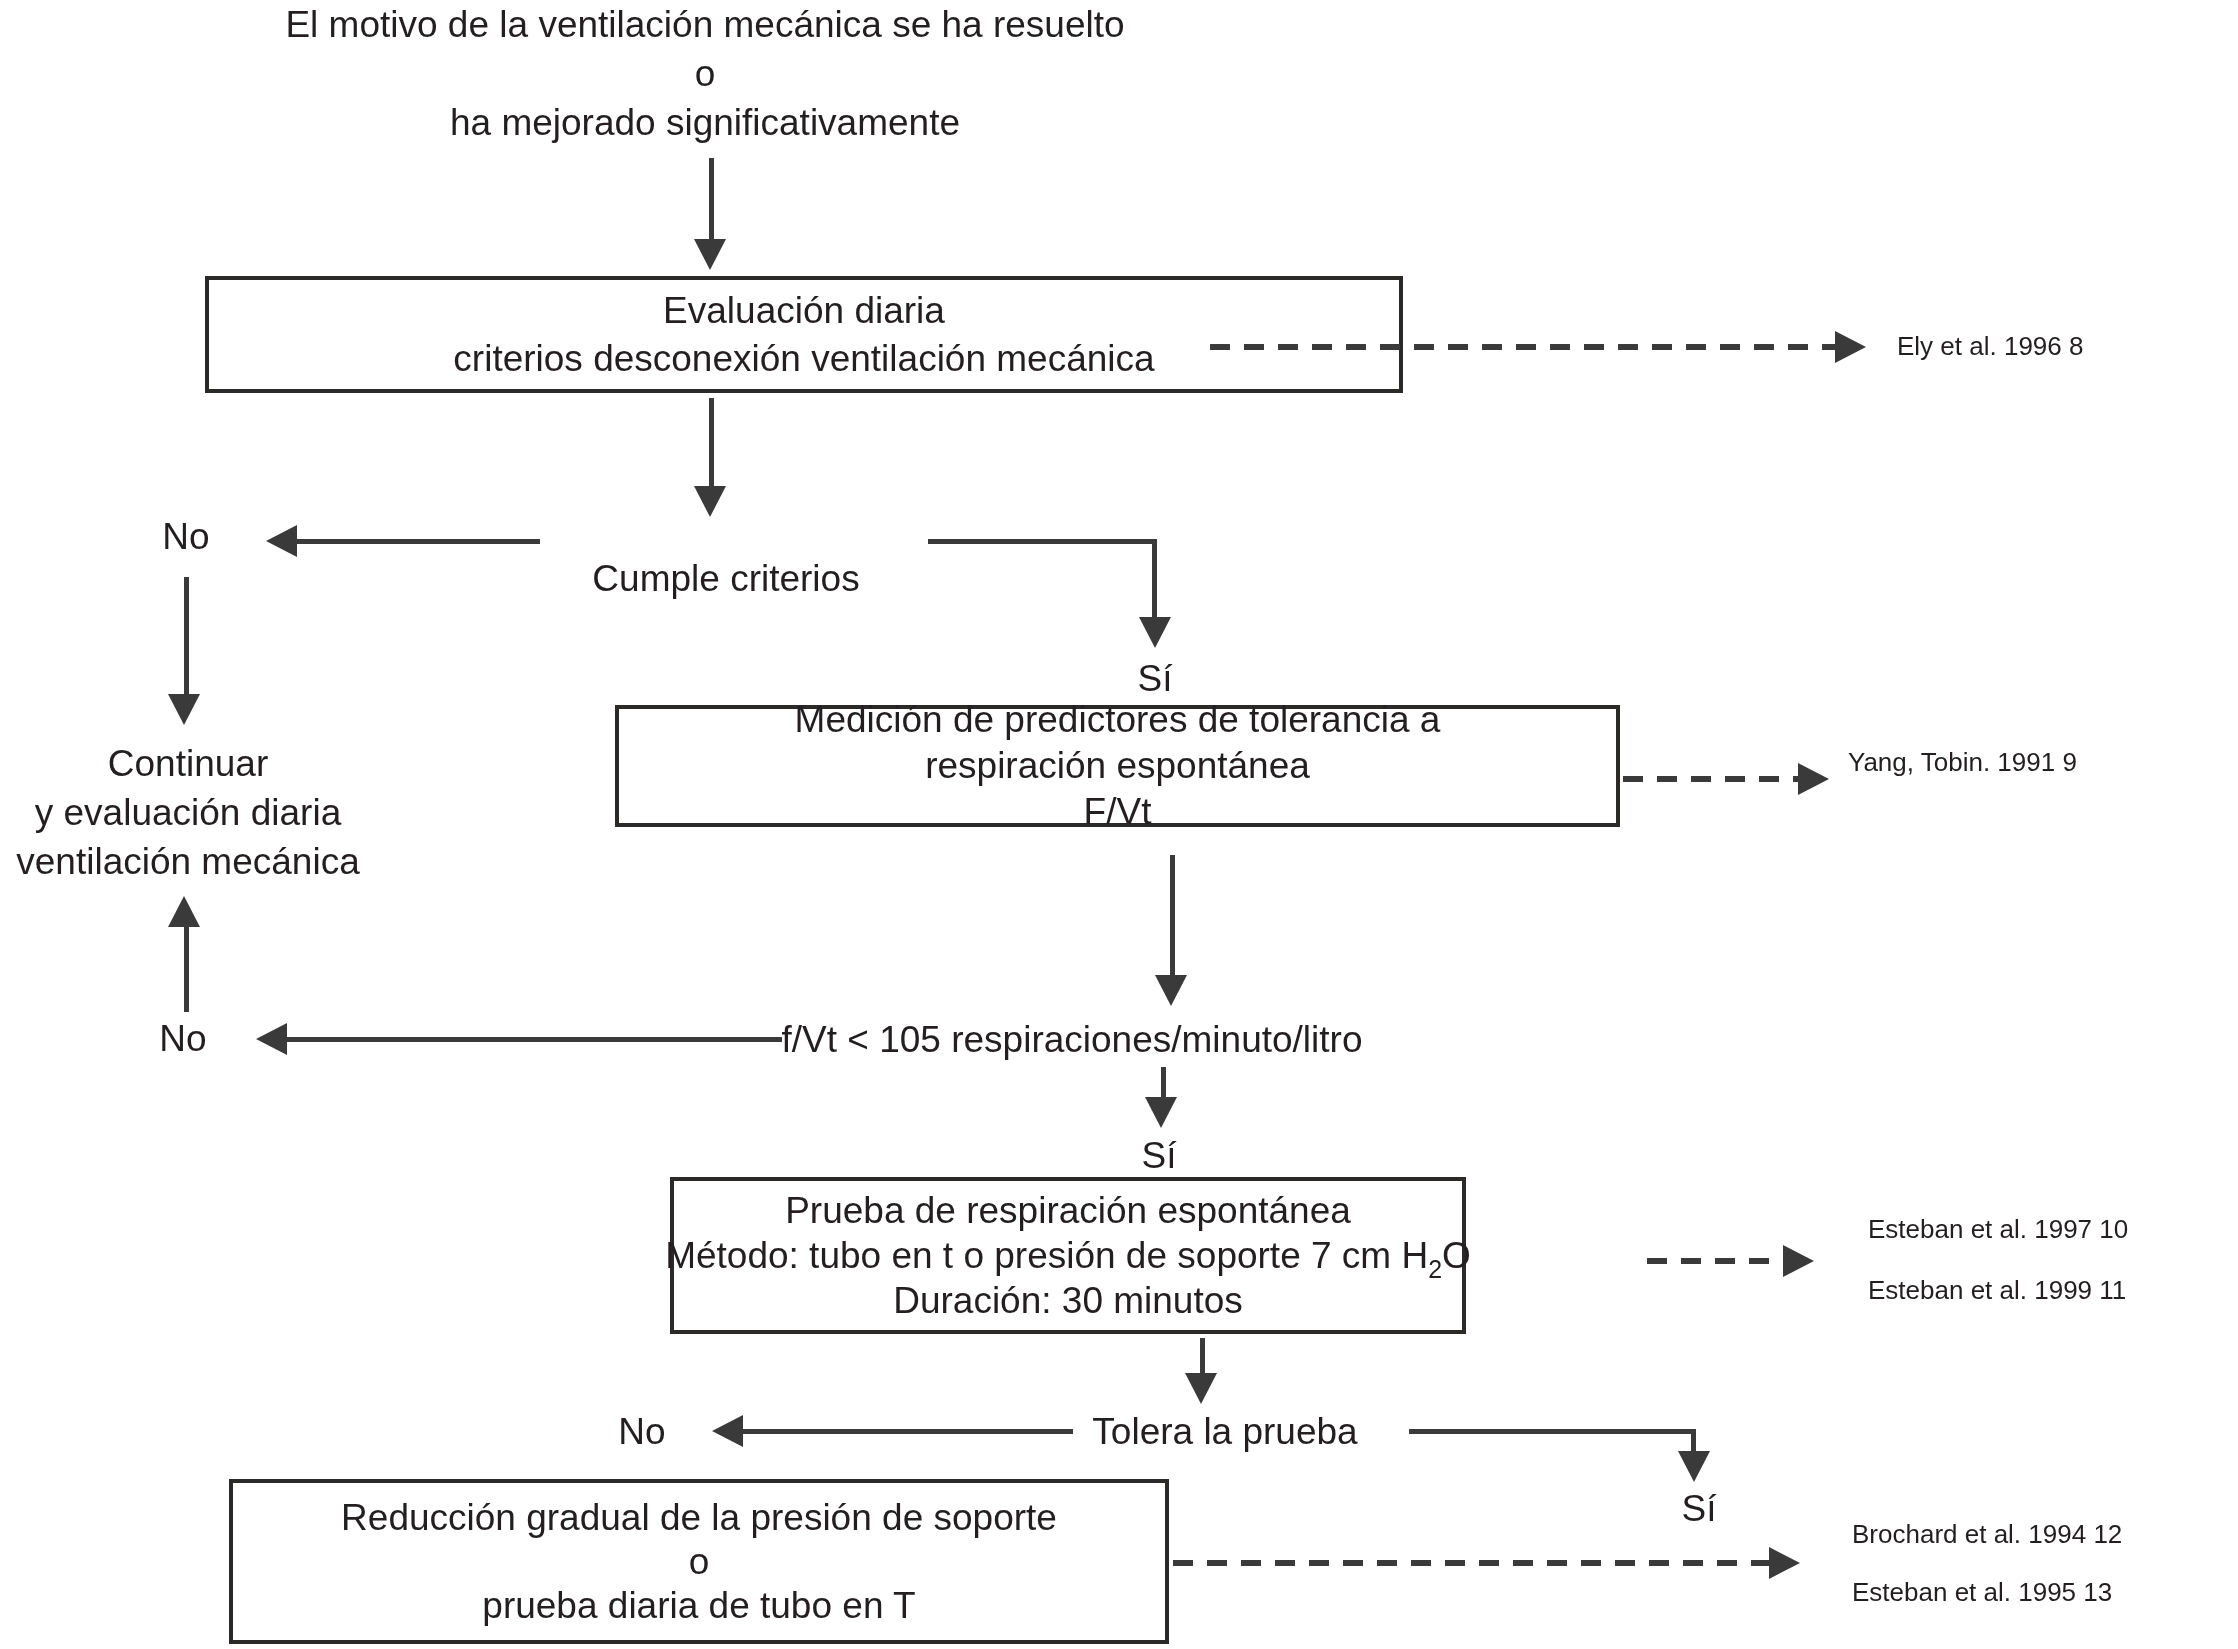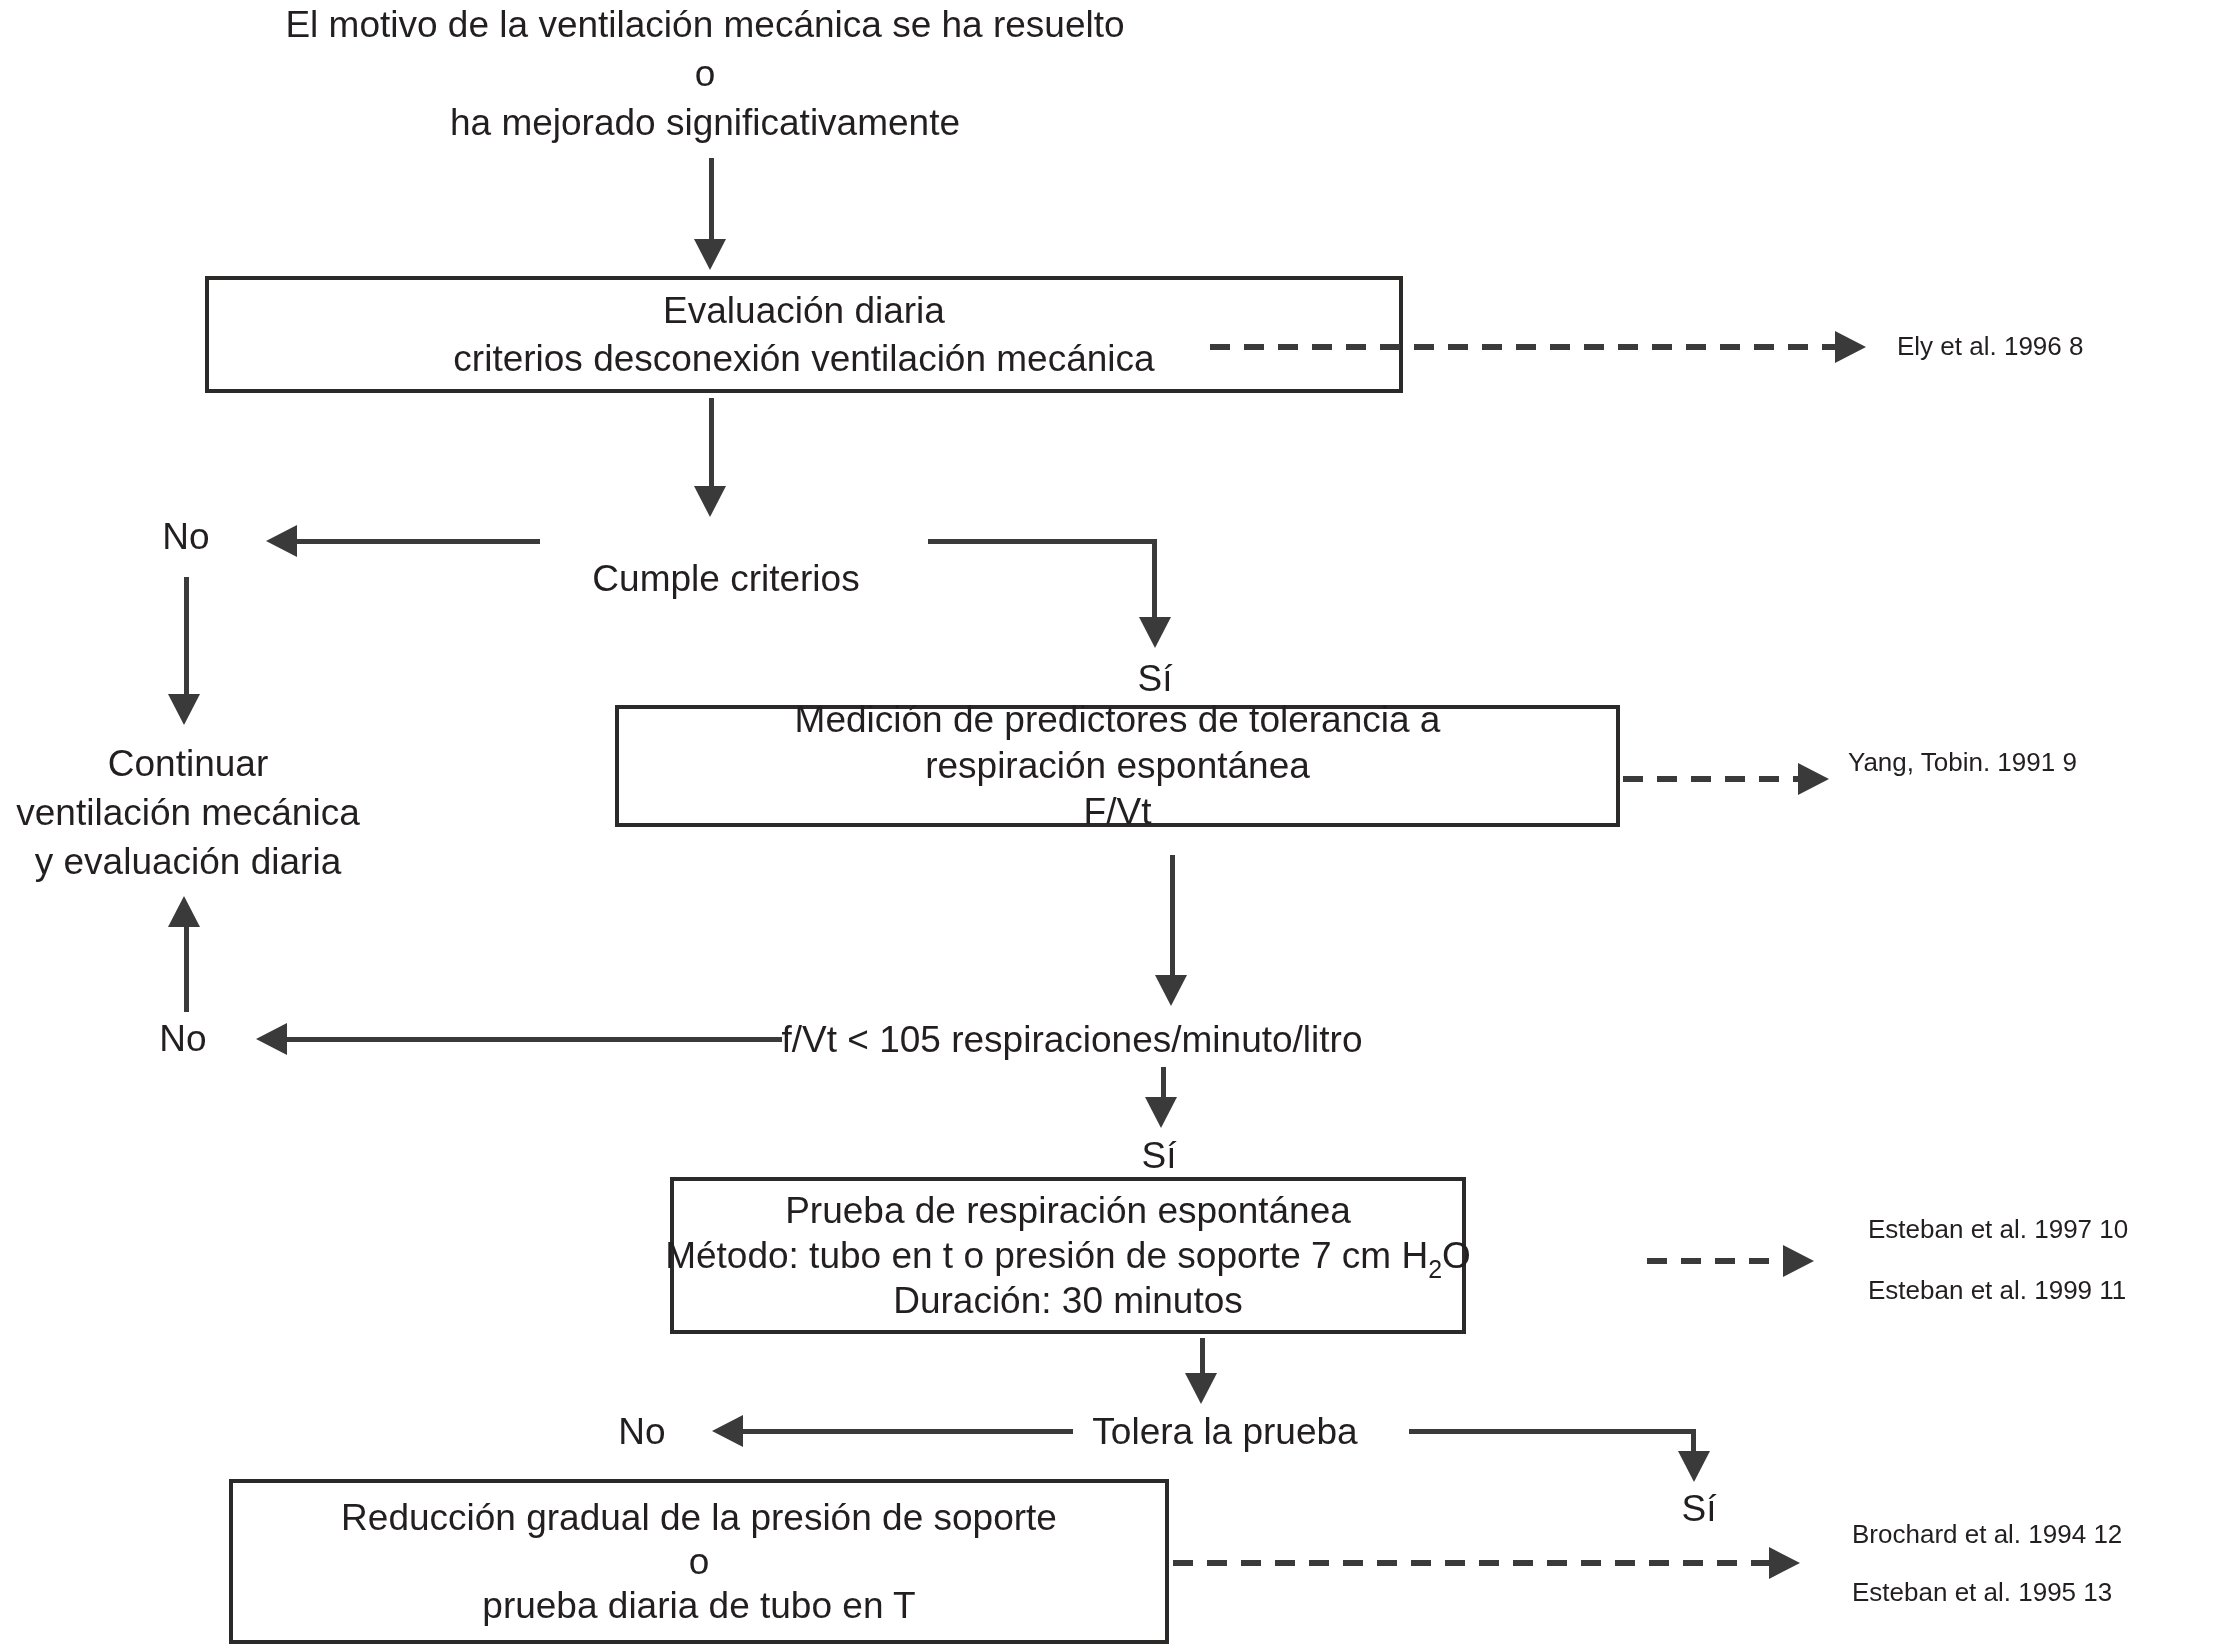--- a/index.html
+++ b/index.html
@@ -105,22 +105,22 @@
 
   <div class="dl" style="left:1623px;top:776px;width:175px;"></div>
   <div class="ah ah-right" style="left:1798px;top:763px;"></div>
   <div class="ref" style="left:1848px;top:741px;">Yang, Tobin. 1991 9</div>
 
   <div class="vl" style="left:184px;top:577px;height:118px;"></div>
   <div class="ah ah-down" style="left:168px;top:694px;"></div>
 
   <div class="t" style="left:188px;top:739px;line-height:49px;">
     <div>Continuar</div>
+    <div>y evaluación diaria</div>
     <div>ventilación mecánica</div>
-    <div>y evaluación diaria</div>
   </div>
 
   <div class="ah ah-up" style="left:168px;top:896px;"></div>
   <div class="vl" style="left:184px;top:925px;height:87px;"></div>
   <div class="t" style="left:183px;top:1015px;">No</div>
 
   <div class="vl" style="left:1170px;top:855px;height:122px;"></div>
   <div class="ah ah-down" style="left:1155px;top:975px;"></div>
 
   <div class="t" style="left:1072px;top:1016px;">f/Vt &lt; 105 respiraciones/minuto/litro</div>

